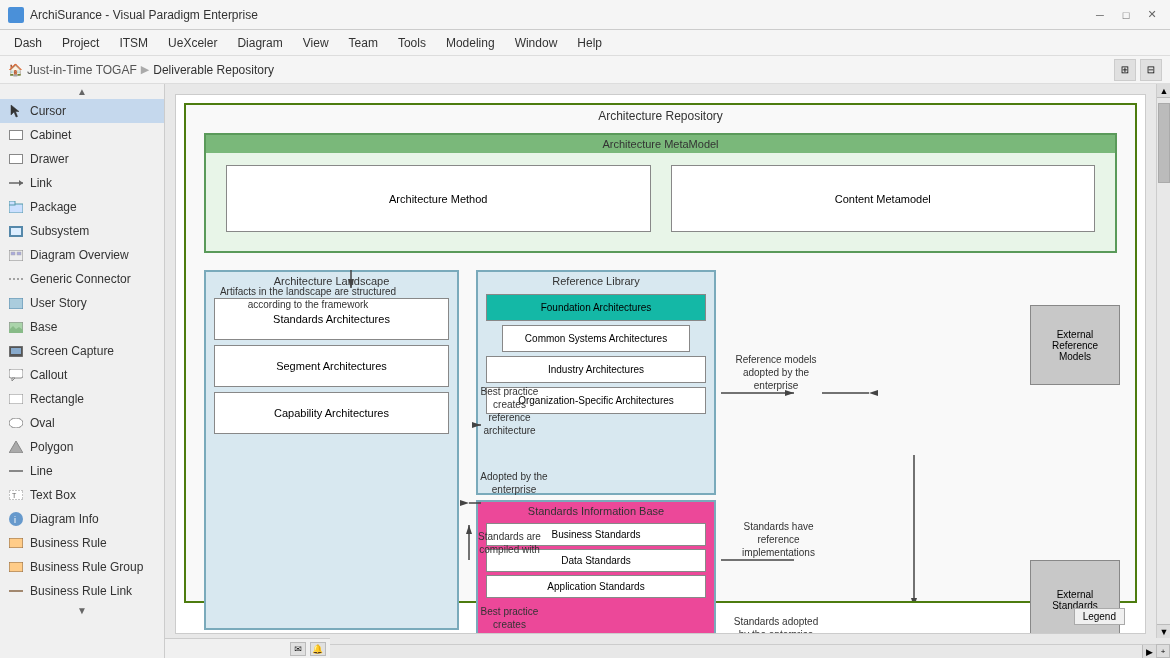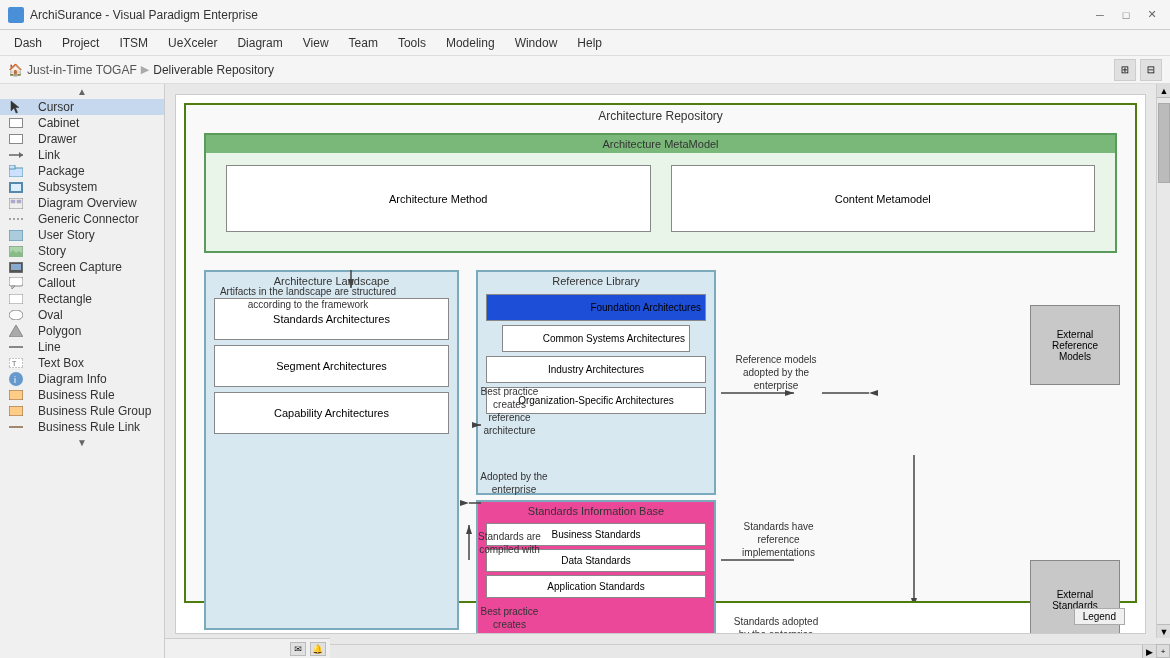--- a/index.html
+++ b/index.html
@@ -70,22 +70,22 @@
       overflow: hidden;
     }
 
     .panel-item {
       display: flex;
       align-items: center;
       padding: 3px 8px;
       cursor: pointer;
       font-size: 12px;
       color: #333;
-      gap: 14px;
-      height: 16px;
+      gap: 6px;
+      height: 24px;
     }
     .panel-item.selected { background: #c5d8ed; }
 
     .panel-icon {
       width: 16px;
       height: 16px;
       flex-shrink: 0;
       display: flex;
       align-items: center;
       justify-content: center;
@@ -253,21 +253,21 @@
       <span>User Story</span>
     </div>
 
     <div class="panel-item">
       <div class="panel-icon">
         <svg width="14" height="11">
             <rect x="0" y="0" width="14" height="11" fill="#aad4aa" stroke="#888" stroke-width="1"></rect>
             <polygon points="0,8 4,4 7,7 10,5 14,8 14,11 0,11" fill="#88bb88"></polygon>
           </svg>
       </div>
-      <span>Story</span>
+      <span>Base</span>
     </div>
 
     <div class="panel-item">
       <div class="panel-icon">
         <svg width="14" height="11">
             <rect x="0" y="0" width="14" height="11" fill="#555" stroke="#888" stroke-width="1"></rect>
             <rect x="2" y="2" width="10" height="6" fill="#88aacc"></rect>
           </svg>
       </div>
       <span>Screen Capture</span>
@@ -385,22 +385,22 @@
 
         <div style="position:absolute;top:165px;left:18px;width:255px;height:360px;border:2px solid #7aaabb;background:#d8e8f0;">
           <div style="text-align:center;font-size:11px;padding:3px;color:#333;">Architecture Landscape</div>
           <div style="margin:8px 8px 5px;border:1px solid #888;background:white;text-align:center;padding:14px 4px;font-size:11px;">Standards Architectures</div>
           <div style="margin:5px 8px;border:1px solid #888;background:white;text-align:center;padding:14px 4px;font-size:11px;">Segment Architectures</div>
           <div style="margin:5px 8px;border:1px solid #888;background:white;text-align:center;padding:14px 4px;font-size:11px;">Capability Architectures</div>
         </div>
 
         <div style="position:absolute;top:165px;left:290px;width:240px;height:225px;border:2px solid #7aaabb;background:#d8e8f0;">
           <div style="text-align:center;font-size:11px;padding:3px;color:#333;">Reference Library</div>
-          <div style="margin:4px 8px;border:1px solid #888;background:#1d4ed8;text-align:right;padding:7px 4px;font-size:10px;">Foundation Architectures</div>
-          <div style="margin:4px 24px;border:1px solid #888;background:white;text-align:right;padding:7px 4px;font-size:10px;">Common Systems Architectures</div>
+          <div style="margin:4px 8px;border:1px solid #888;background:#14b8a6;text-align:center;padding:7px 4px;font-size:10px;">Foundation Architectures</div>
+          <div style="margin:4px 24px;border:1px solid #888;background:white;text-align:center;padding:7px 4px;font-size:10px;">Common Systems Architectures</div>
           <div style="margin:4px 8px;border:1px solid #888;background:white;text-align:center;padding:7px 4px;font-size:10px;">Industry Architectures</div>
           <div style="margin:4px 8px;border:1px solid #888;background:white;text-align:center;padding:7px 4px;font-size:10px;">Organization-Specific Architectures</div>
         </div>
 
         <div style="position:absolute;top:395px;left:290px;width:240px;height:135px;border:2px solid #7aaabb;background:#ec4899;">
           <div style="text-align:center;font-size:11px;padding:3px;color:#333;">Standards Information Base</div>
           <div style="margin:3px 8px;border:1px solid #888;background:white;text-align:center;padding:5px 4px;font-size:10px;">Business Standards</div>
           <div style="margin:3px 8px;border:1px solid #888;background:white;text-align:center;padding:5px 4px;font-size:10px;">Data Standards</div>
           <div style="margin:3px 8px;border:1px solid #888;background:white;text-align:center;padding:5px 4px;font-size:10px;">Application Standards</div>
         </div>

